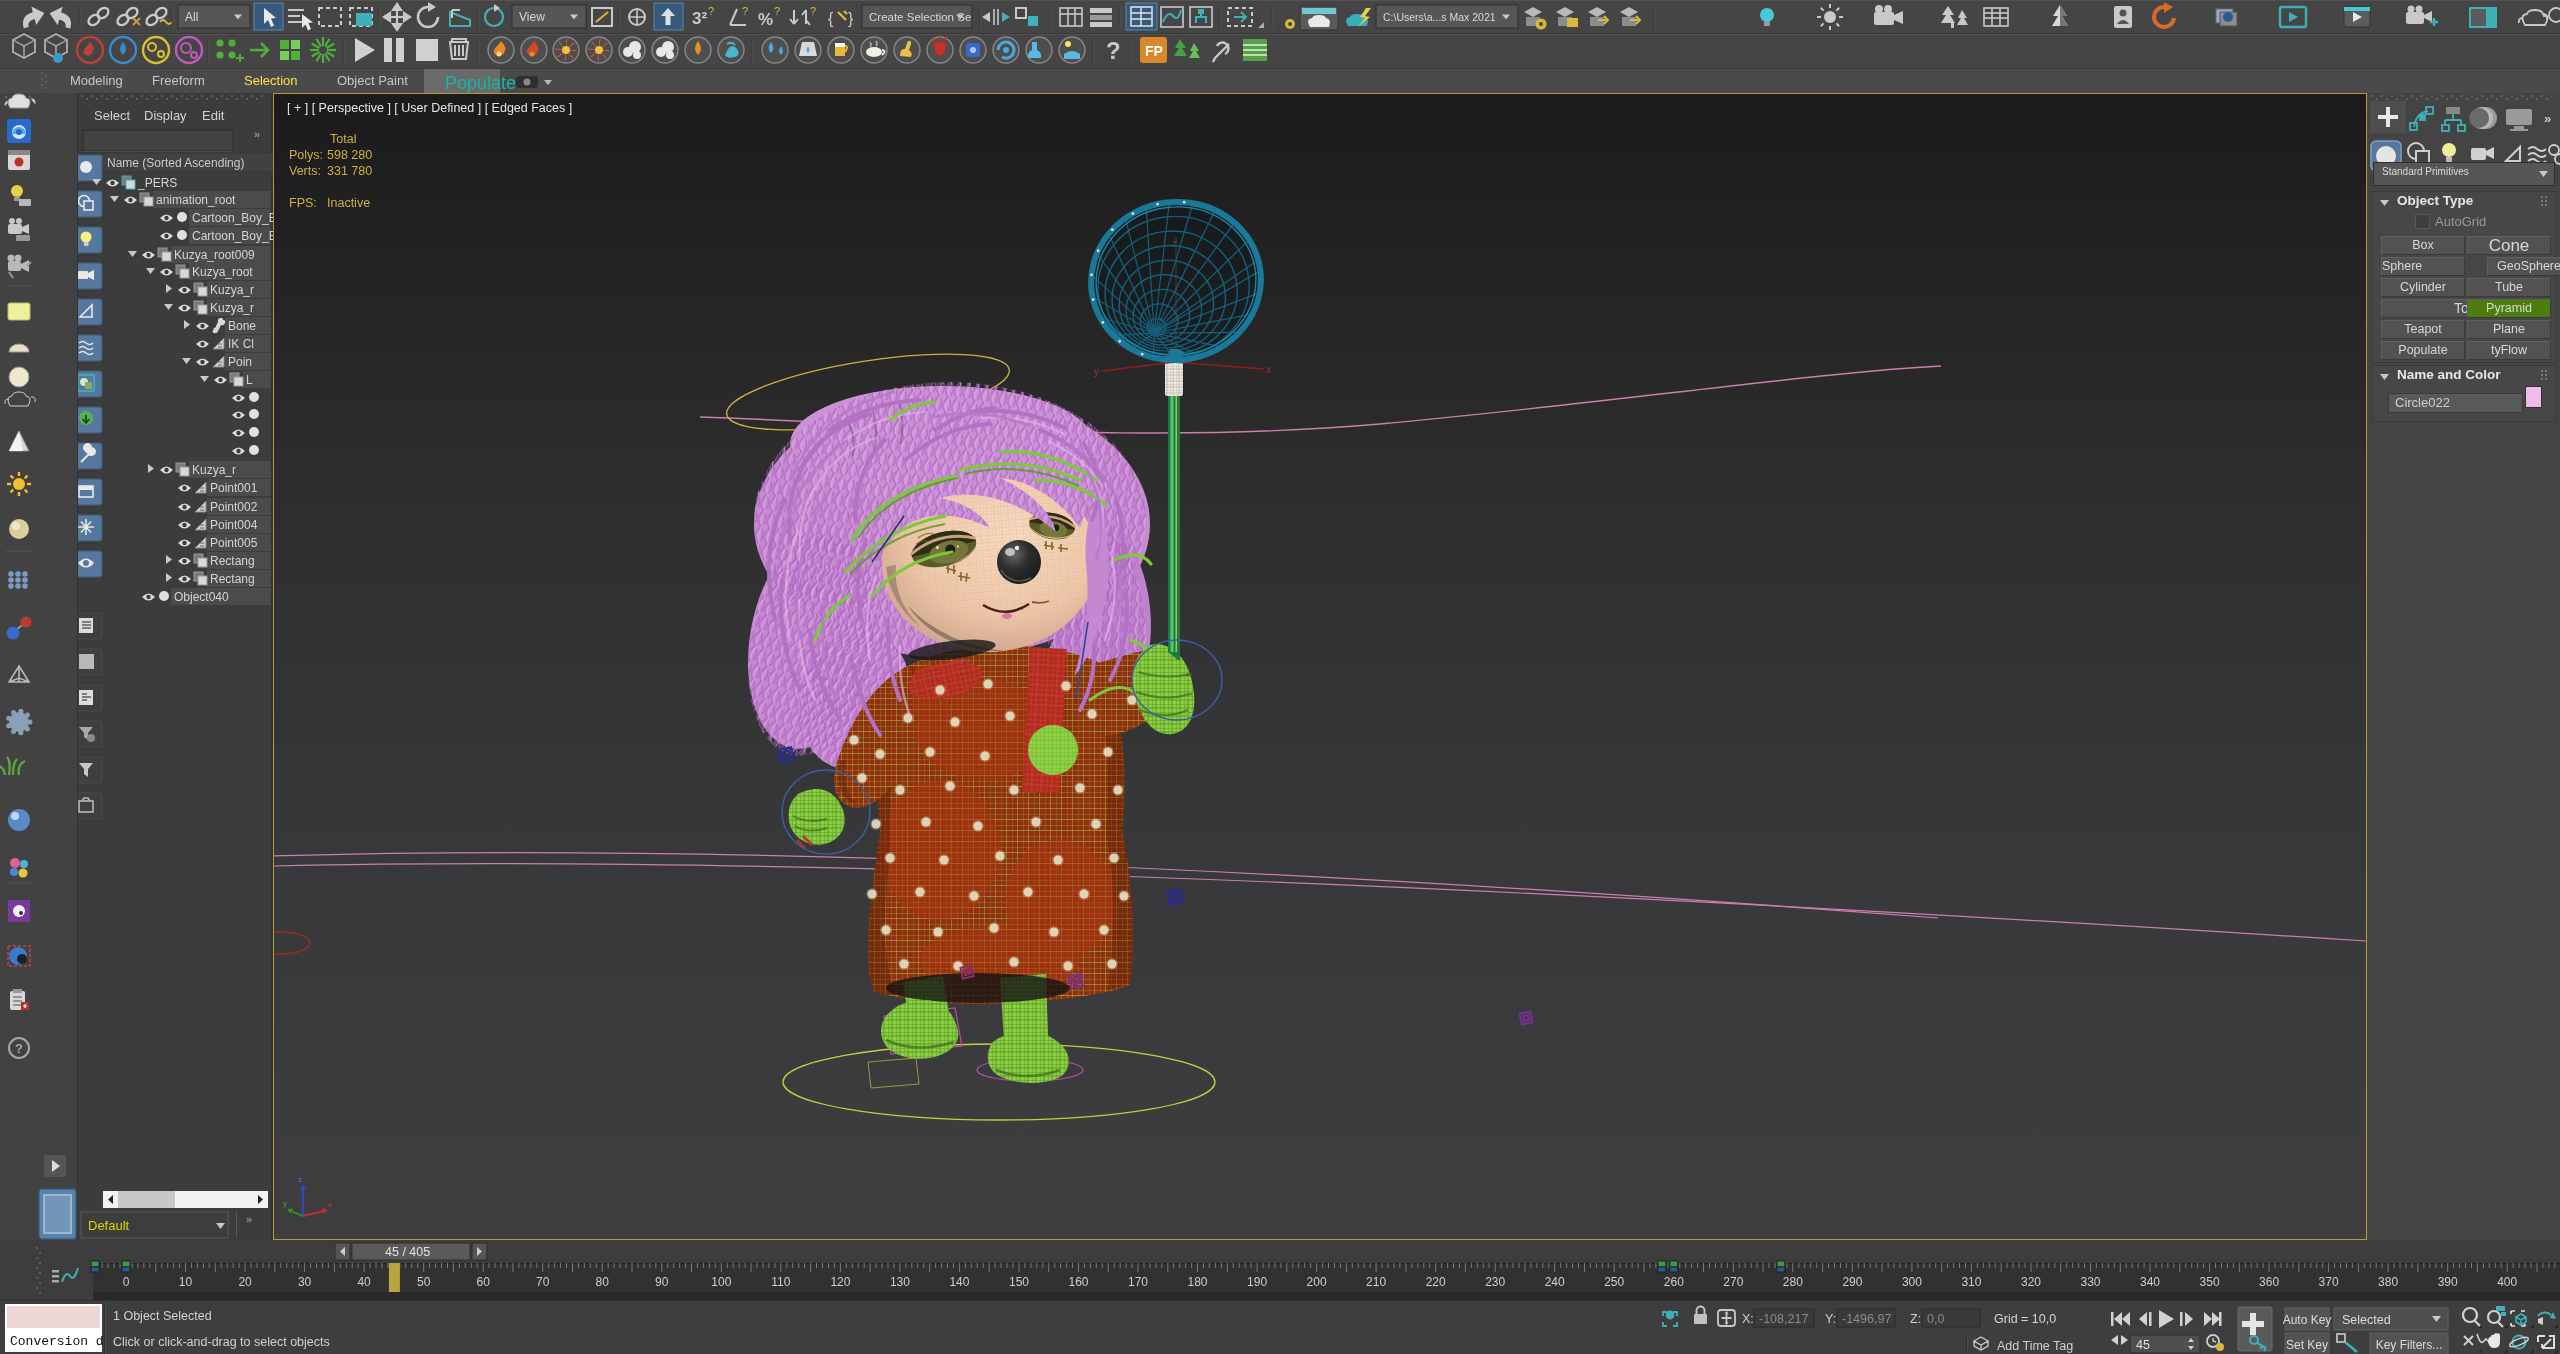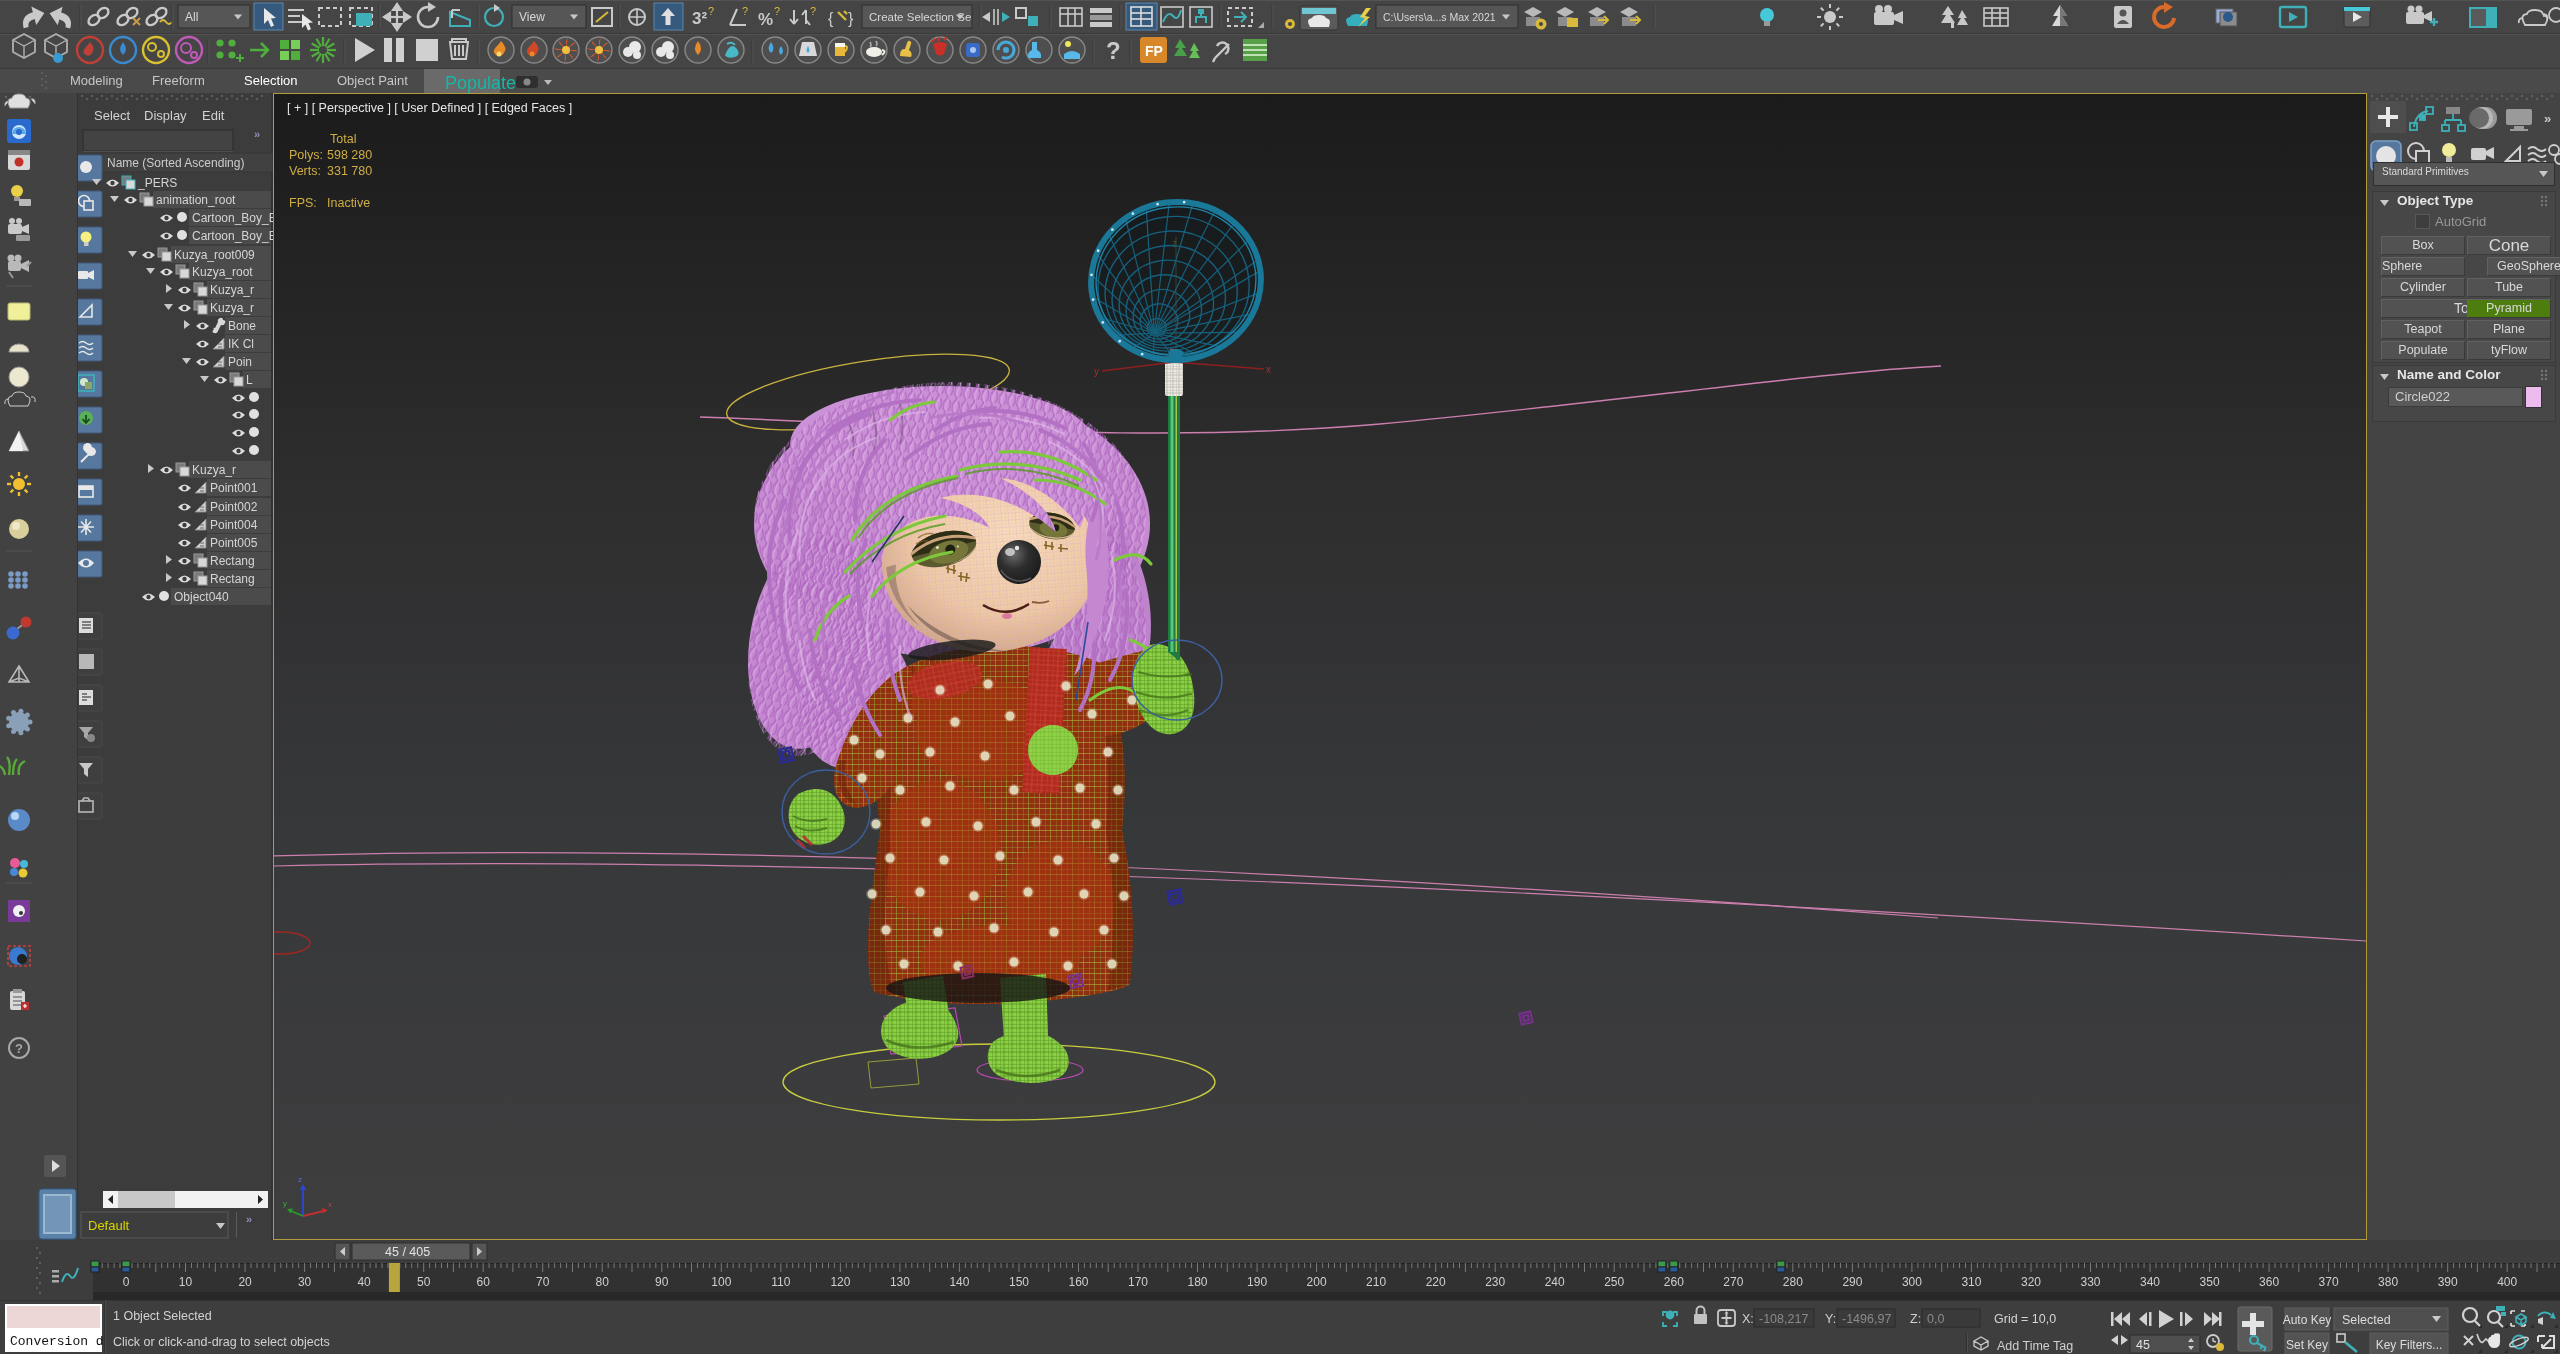--- a/index.html
+++ b/index.html
@@ -353,21 +353,21 @@
     <rect x="1243" y="39" width="24" height="22" fill="#58a048"></rect>
     <g stroke="#d8f0d0" stroke-width="1.6">
       <line x1="1243" y1="45" x2="1267" y2="45"></line>
       <line x1="1243" y1="50" x2="1267" y2="50"></line>
       <line x1="1243" y1="55" x2="1267" y2="55"></line>
     </g>
   </svg>
 <div class="abs" style="left:0;top:68px;width:2560px;height:25px;background:#4a4a4a;border-top:1px solid #3a3a3a;">
 <div class="t" style="left:70px;top:4px;font-size:13px;color:#c6c6c6;">Modeling</div>
 <div class="t" style="left:152px;top:4px;font-size:13px;color:#c6c6c6;">Freeform</div>
-<div class="t" style="left:244px;top:4px;font-size:13px;color:#ffffff;">Selection</div>
+<div class="t" style="left:244px;top:4px;font-size:13px;color:#fde047;">Selection</div>
 <div class="t" style="left:337px;top:4px;font-size:13px;color:#c6c6c6;">Object Paint</div>
 <div class="abs" style="left:424px;top:0px;width:76px;height:24px;background:#6a6a6a;"></div>
 <div class="t" style="left:445px;top:4px;font-size:18px;color:#14b8a6;">Populate</div>
 <svg class="abs" style="left:516px;top:3px" width="40" height="20">
       <rect x="0" y="4" width="22" height="12" rx="3" fill="#2f2f2f"></rect>
       <circle cx="11" cy="10" r="3.5" fill="#888"></circle>
       <path d="M 28 8 l 8 0 l -4 5 z" fill="#bbb"></path>
     </svg>
 <svg class="abs" style="left:40px;top:2px" width="10" height="20">
       <circle cx="2" cy="2" r="1" fill="#666"></circle>
@@ -1373,21 +1373,21 @@
       </svg>
       <div class="t" style="left:24px;top:1px;font-size:13.5px;color:#e6e6e6;font-weight:bold;">Name and Color</div>
       <svg class="abs" style="right:3px;top:3px" width="12" height="12">
         <circle cx="2" cy="2" r="1.2" fill="#777"></circle>
         <circle cx="6" cy="2" r="1.2" fill="#777"></circle>
         <circle cx="2" cy="6" r="1.2" fill="#777"></circle>
         <circle cx="6" cy="6" r="1.2" fill="#777"></circle>
         <circle cx="2" cy="10" r="1.2" fill="#777"></circle>
         <circle cx="6" cy="10" r="1.2" fill="#777"></circle>
       </svg>
-      <div class="abs" style="left:15px;top:21px;width:133px;height:18px;background:#595959;border:1px solid #3a3a3a;text-decoration:underline;">
+      <div class="abs" style="left:15px;top:27px;width:133px;height:18px;background:#595959;border:1px solid #3a3a3a;text-decoration:underline;">
         <div class="t" style="left:6px;top:1px;font-size:13px;color:#cfcfcf;">Circle022</div>
       </div>
       <div class="abs" style="left:152px;top:20px;width:15px;height:20px;background:#eebbee;border:1px solid #333;"></div>
     </div>
   </div>
 <svg class="abs" style="left:0;top:1240px" width="2560" height="60">
     <rect width="2560" height="60" fill="#3d3d3d"></rect>
     <rect x="335" y="3" width="15" height="17" fill="#555" stroke="#2f2f2f"></rect>
     <path d="M 345 7 l -5 4.5 l 5 4.5 z" fill="#ccc"></path>
     <rect x="352" y="3" width="118" height="17" fill="#5a5a5a" stroke="#2f2f2f"></rect>

